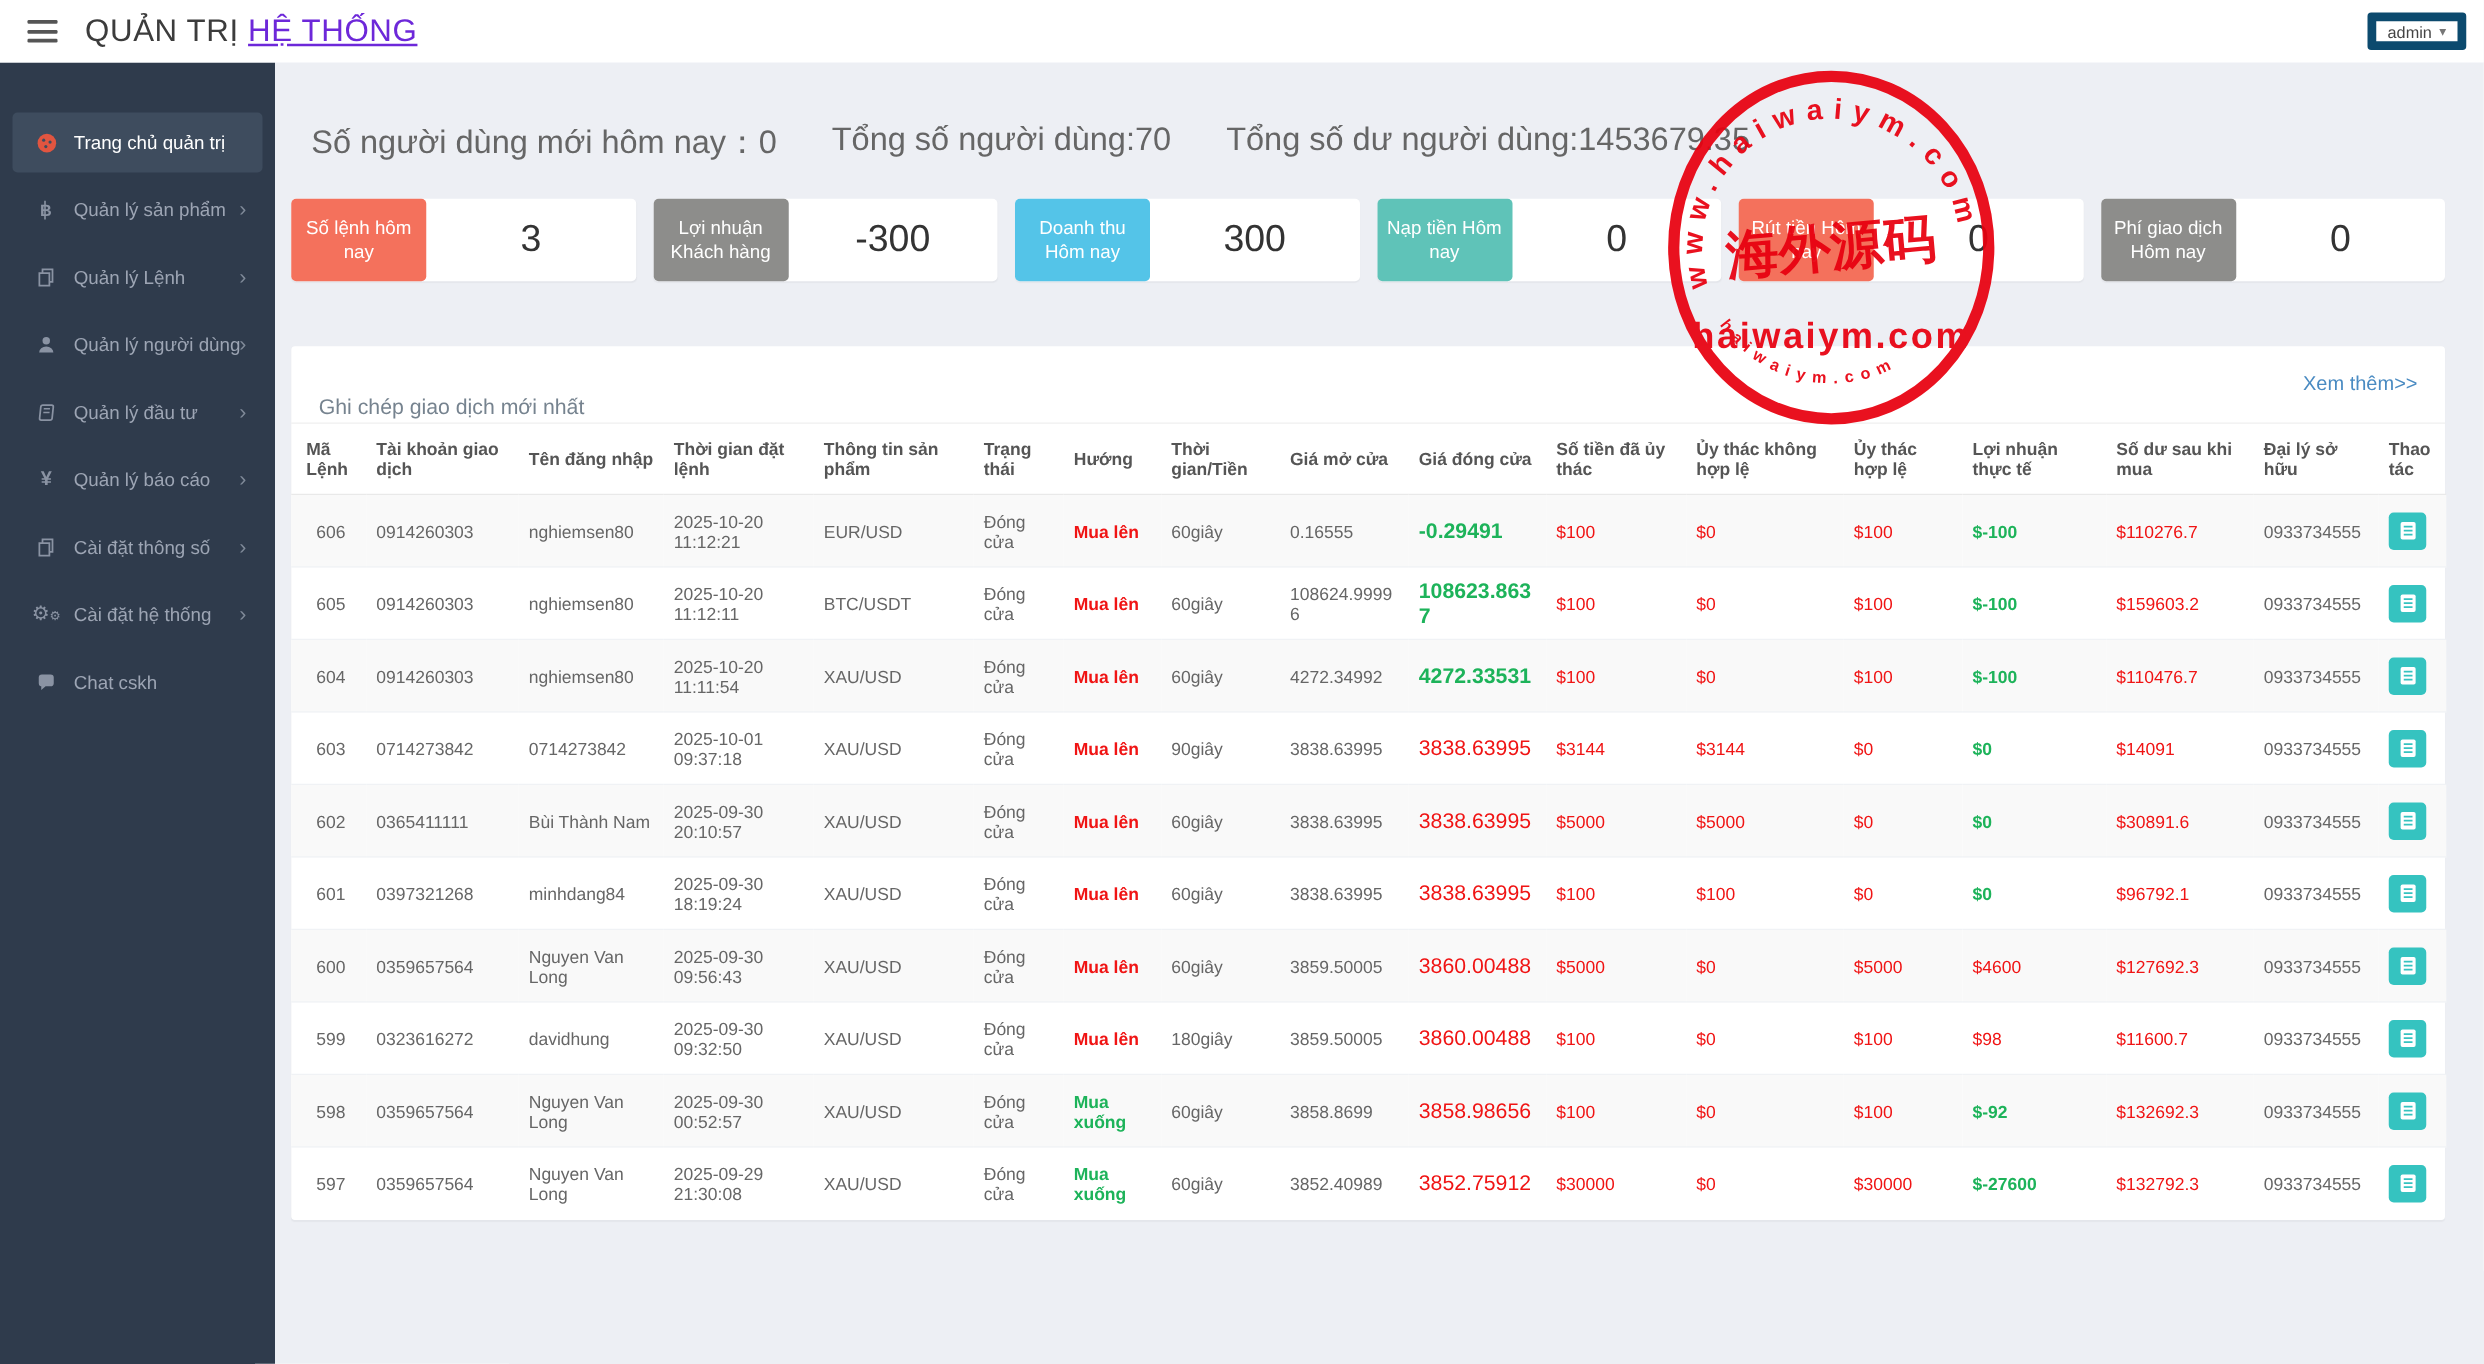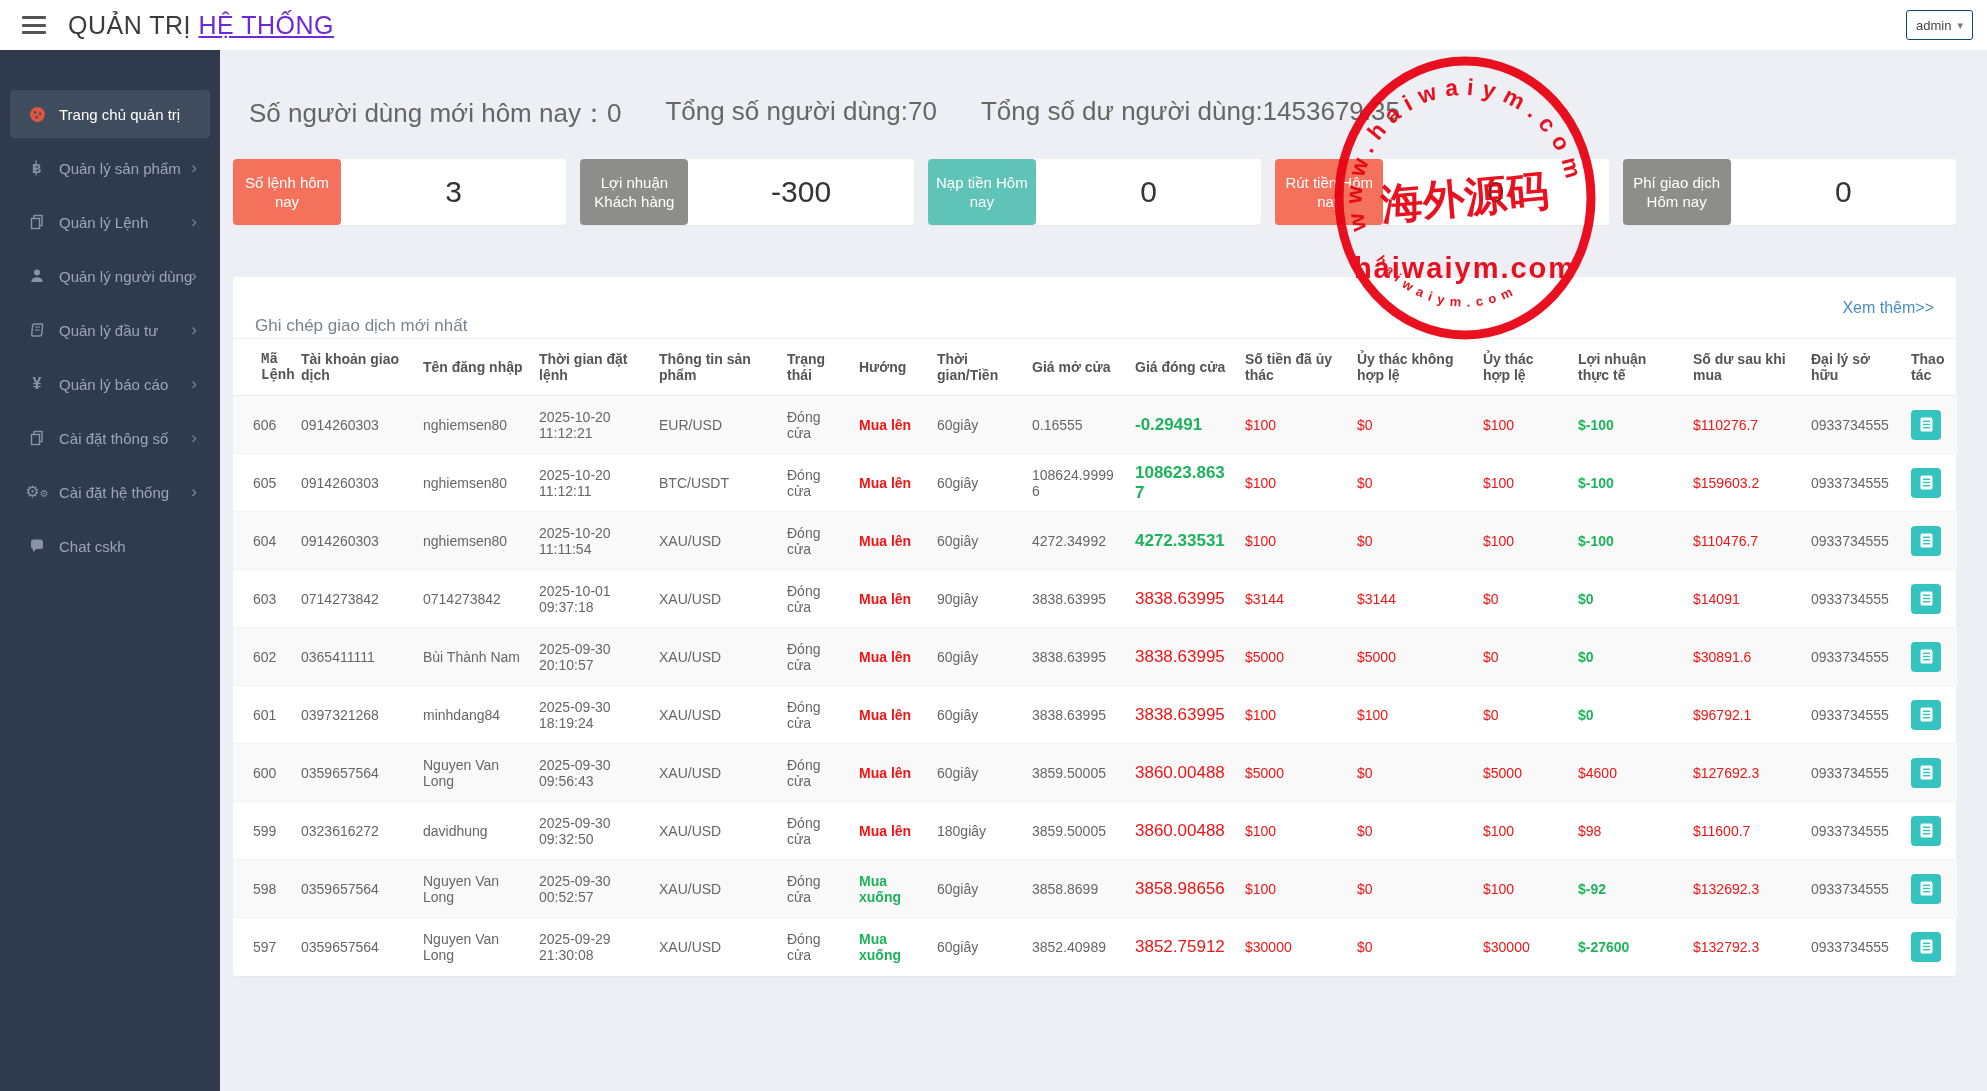--- a/index.html
+++ b/index.html
@@ -10,21 +10,21 @@
     --c-red:#f01414; --c-green:#1db35a; --c-teal:#35c3c0; --c-wm:#e8000f;
   }
 
   
   .topbar{position:absolute;top:0;left:0;right:0;height:50px;background:#fff;display:flex;align-items:center;z-index:20;}
   .burger{width:24px;height:18px;margin-left:22px;display:flex;flex-direction:column;justify-content:space-between;cursor:pointer;}
   .burger span{display:block;height:3px;background:#555;border-radius:1px;}
   .brand{margin-left:22px;font-size:25px;letter-spacing:.5px;}
   .brand .b1{color:#3c3c3c;}
   .brand .b2{color:#6d28d9;text-decoration:underline;}
-  .admin-box{position:absolute;right:14px;top:10px;height:30px;border:1px solid #0c4a6e;border-radius:3px;background:#fff;
+  .admin-box{position:absolute;right:14px;top:10px;height:30px;border:7px solid #0c4a6e;border-radius:3px;background:#fff;
     display:flex;align-items:center;gap:6px;padding:0 9px;font-size:13px;color:#444;cursor:pointer;}
   .admin-box .caret{color:#777;font-size:11px;}
 
   
   .sidebar{position:absolute;top:50px;left:0;bottom:0;width:220px;background:#2f3b4c;z-index:15;}
   .side-list{list-style:none;padding-top:40px;}
   .side-item{position:relative;height:48px;margin:0 10px 6px 10px;border-radius:4px;display:flex;align-items:center;
     padding-left:14px;color:#9da5b4;font-size:15px;cursor:pointer;}
   .side-item .s-icon{width:26px;display:flex;justify-content:center;align-items:center;color:#8a93a3;font-size:16px;}
   .side-item .s-label{margin-left:9px;white-space:nowrap;}
@@ -43,21 +43,21 @@
     justify-content:center;text-align:center;padding:0 6px;}
   .card-value{flex:1;display:flex;align-items:center;justify-content:center;font-size:30px;color:#333;}
 
   .panel{margin-top:52px;background:#fff;border-radius:3px;box-shadow:0 1px 1px rgba(0,0,0,.04);}
   .panel-head{height:62px;display:flex;align-items:center;justify-content:space-between;padding:0 22px;border-bottom:1px solid #f0f0f0;}
   .panel-title{font-size:17px;color:#76838f;margin-top:36px;}
   .more-link{font-size:16px;color:#4a8bc2;cursor:pointer;text-decoration:none;}
 
   table{width:100%;border-collapse:collapse;table-layout:fixed;}
   thead th{font-size:14px;font-weight:600;color:#555;text-align:left;padding:12px 8px;vertical-align:middle;border-bottom:1px solid #e9e9e9;}
-  thead th:first-child{padding-left:28px;font-family:Liberation Mono, monospace;}
+  thead th:first-child{padding-left:12px;}
   tbody td{font-size:14px;color:#666;padding:6px 8px;height:58px;vertical-align:middle;border-top:1px solid #f0f2f5;word-wrap:break-word;}
   tbody td:first-child{padding-left:20px;}
   tbody tr.striped{background:#f9f9f9;}
   .c-red{color:var(--c-red);font-weight:400;}
   .c-green{color:var(--c-green);font-weight:700;}
   .close-val{font-size:17px;}
   .dir{font-weight:700;}
   .act-btn{width:30px;height:30px;background:var(--c-teal);border:none;border-radius:4px;display:flex;align-items:center;justify-content:center;cursor:pointer;}
 
   
@@ -192,20 +192,24 @@
   </div>
 
   <div class="cards">
     <div class="card">
       <div class="card-label" style="background: rgb(244, 113, 92);">Số lệnh hôm nay</div>
       <div class="card-value">3</div>
     </div>
     <div class="card">
       <div class="card-label" style="background: rgb(141, 141, 139);">Lợi nhuận Khách hàng</div>
       <div class="card-value">-300</div>
+    </div>
+    <div class="card">
+      <div class="card-label" style="background: rgb(84, 196, 232);">Doanh thu Hôm nay</div>
+      <div class="card-value">300</div>
     </div>
     <div class="card">
       <div class="card-label" style="background: rgb(95, 195, 184);">Nạp tiền Hôm nay</div>
       <div class="card-value">0</div>
     </div>
     <div class="card">
       <div class="card-label" style="background: rgb(244, 113, 92);">Rút tiền Hôm nay</div>
       <div class="card-value">0</div>
     </div>
     <div class="card">

